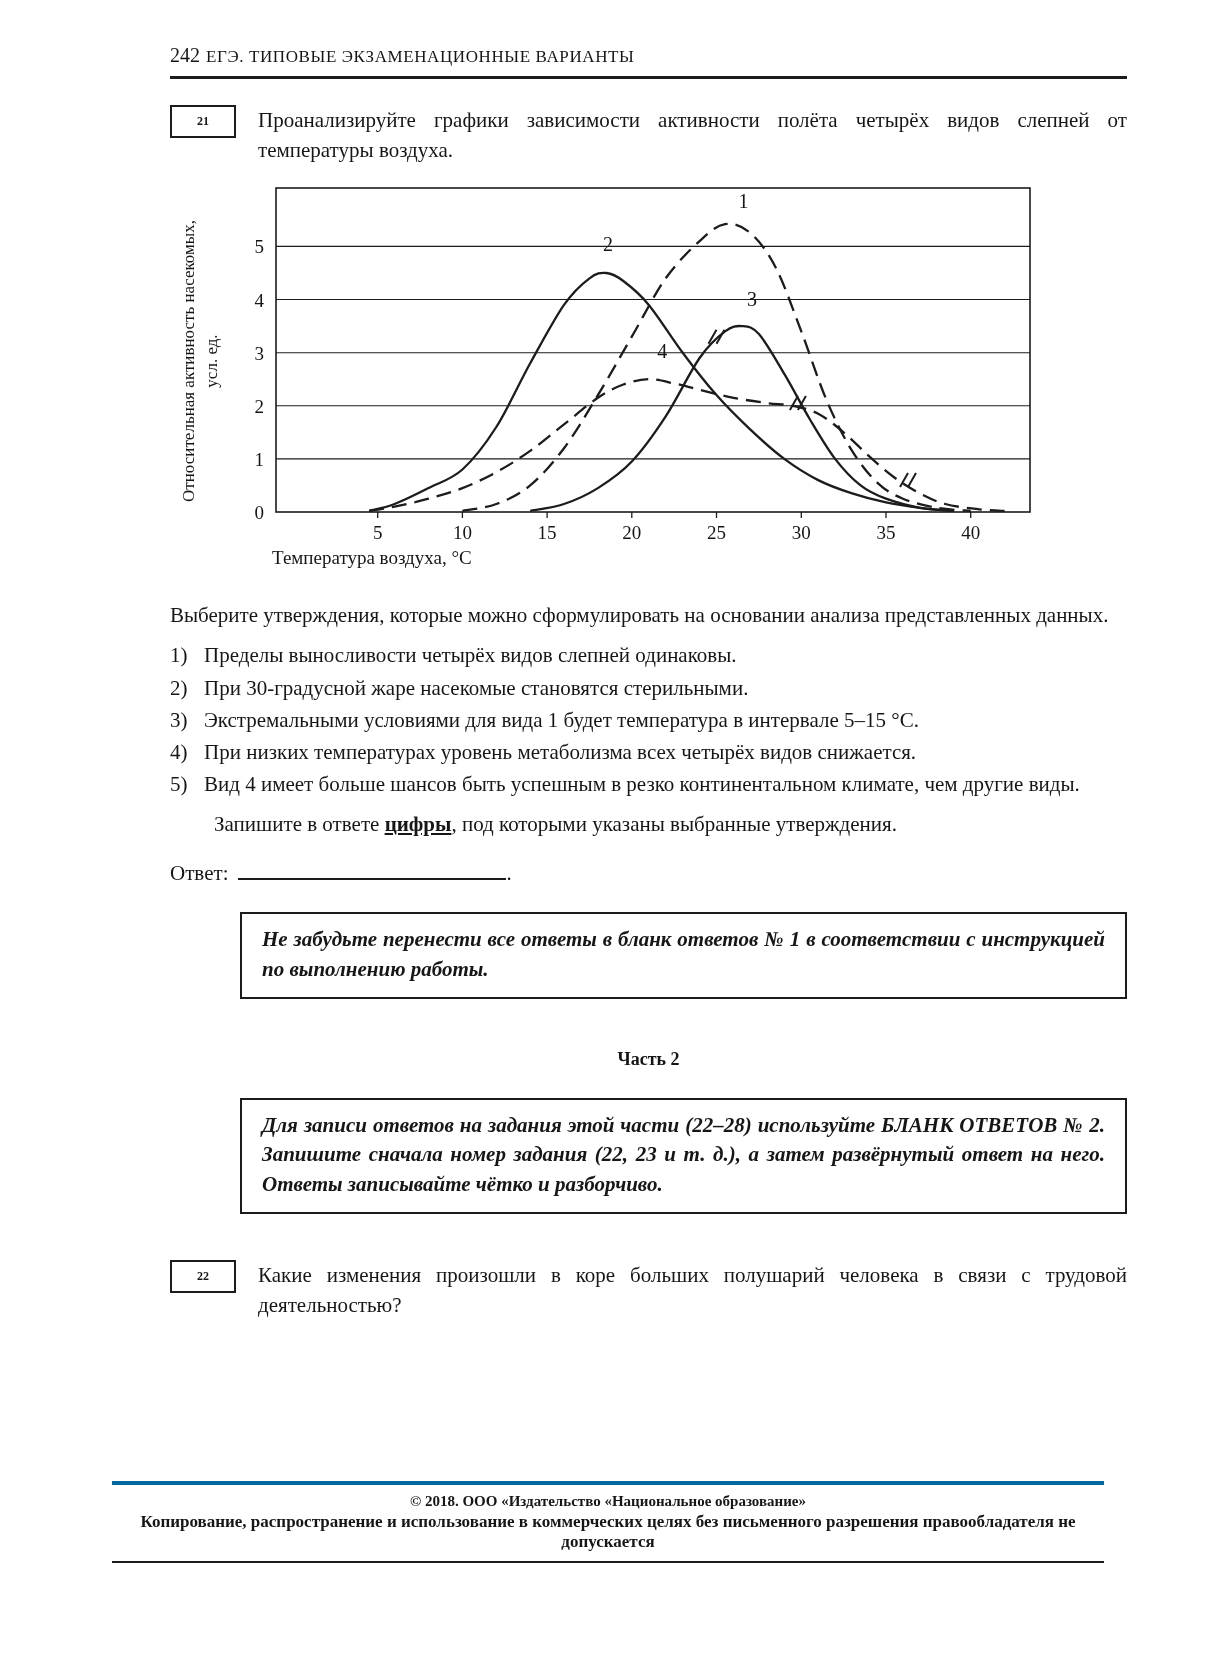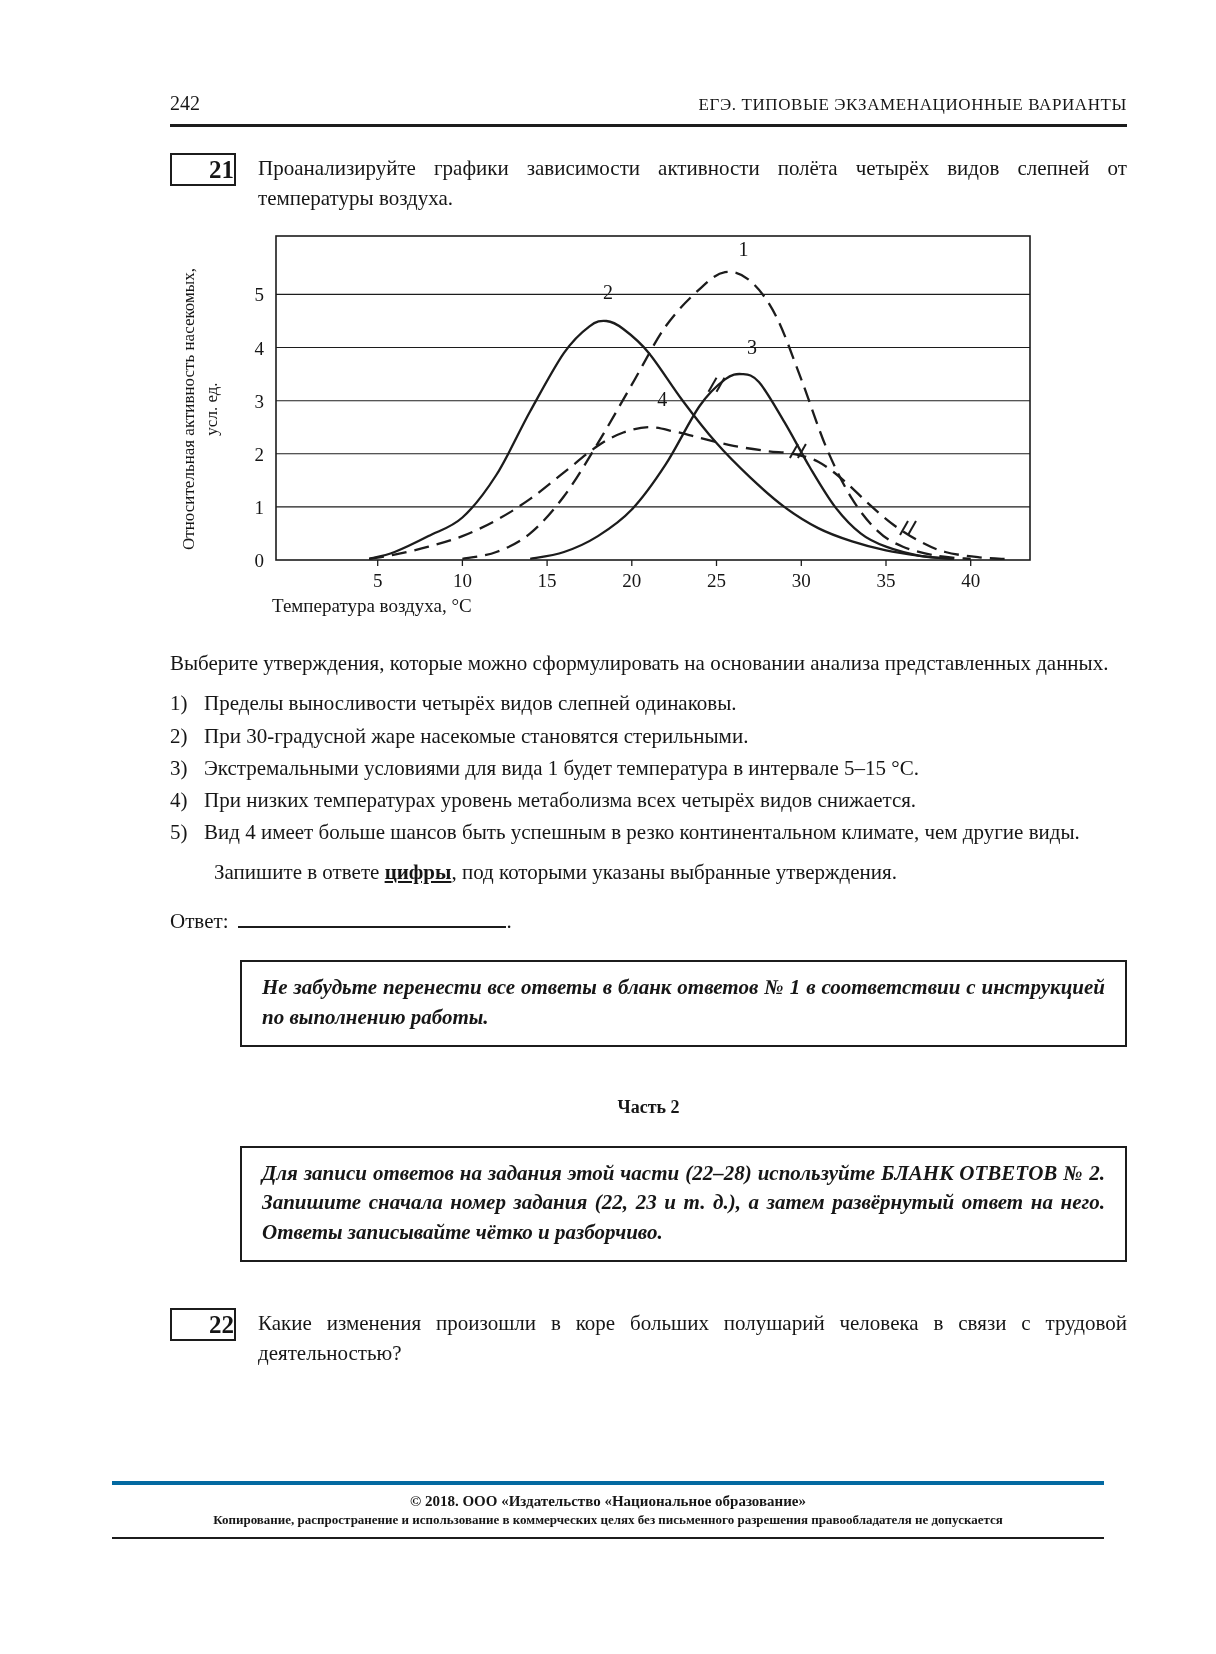--- a/index.html
+++ b/index.html
@@ -1,28 +1,28 @@
 <!DOCTYPE html>
 <html><head>
 <meta charset="utf-8">
 <style>
   * { box-sizing: border-box; margin: 0; padding: 0; }
   html,body { background:#d9d9d9; }
   body { font-family: "Liberation Serif", serif; }
   .page { width:1216px; height:1654px; background:#ffffff; margin:0 auto; position:relative; overflow:hidden; color:#161616; }
 
-  .header { display:flex; justify-content:space-between; align-items:baseline; padding:92px 89px 0 170px; }
+  .header { display:flex; justify-content:flex-start; align-items:baseline; padding:44px 89px 0 170px;gap:6px; }
   .pagenum { font-size:20px; }
   .header-title { font-size:17px; letter-spacing:0.6px; }
   .header-rule { border-top:3px solid #1c1c1c; margin:9px 89px 0 170px; }
 
   .content { margin:0 89px 0 170px; }
 
   .task-row { display:flex; margin-top:26px; align-items:flex-start; }
-  .task-num { border:2px solid #1c1c1c; width:66px; height:33px; flex:none; text-align:right; font-weight:bold; font-size:25px; line-height:29px; }
+  .task-num { border:2px solid #1c1c1c; width:66px; height:33px; flex:none; text-align:center; font-weight:bold; font-size:12px; line-height:29px; }
   .task-row .task-text { margin-left:22px; font-size:21px; line-height:1.45; text-align:justify; flex:1; }
 
   .chart-row { display:flex; margin-top:14px; margin-left:4px; }
   .ylabel-wrap { width:54px; position:relative; height:362px; flex:none; }
   .ylabel { position:absolute; top:50%; left:50%; transform:translate(-50%,-50%) rotate(-90deg); width:max-content; text-align:center; font-size:17px; line-height:1.35; white-space:nowrap; }
   .chart-col { flex:none; }
   .xlabel { text-align:left; padding-left:44px; font-size:19px; margin-top:1px; width:790px; }
   svg .tick { font-size:19px; font-family:"Liberation Serif", serif; fill:#161616; }
   svg .serlabel { font-size:20px; font-family:"Liberation Serif", serif; fill:#161616; }
 
@@ -44,21 +44,21 @@
   .notice-box p { font-size:21px; font-weight:bold; font-style:italic; line-height:1.42; text-align:justify; }
 
   .part2-heading { margin-top:50px; text-align:center; font-size:18px; font-weight:bold; }
 
   .notice2 { margin-top:28px; }
 
   .task22 { margin-top:46px; }
 
   .footer { position:absolute; left:112px; top:1481px; width:992px; text-align:center; border-top:4px solid #0369a1; padding-top:8px; }
   .footer-line1 { font-size:15px; font-weight:bold; }
-  .footer-line2 { font-size:13px; font-weight:bold; margin-top:2px; }
+  .footer-line2 { font-size:17px; font-weight:bold; margin-top:2px; }
   .footer-rule-bottom { border-top:2px solid #1c1c1c; margin-top:9px; }
 </style>
 </head>
 <body>
 
 <div class="page">
 
   <div class="header">
     <span class="pagenum">242</span>
     <span class="header-title">ЕГЭ. ТИПОВЫЕ ЭКЗАМЕНАЦИОННЫЕ ВАРИАНТЫ</span>

